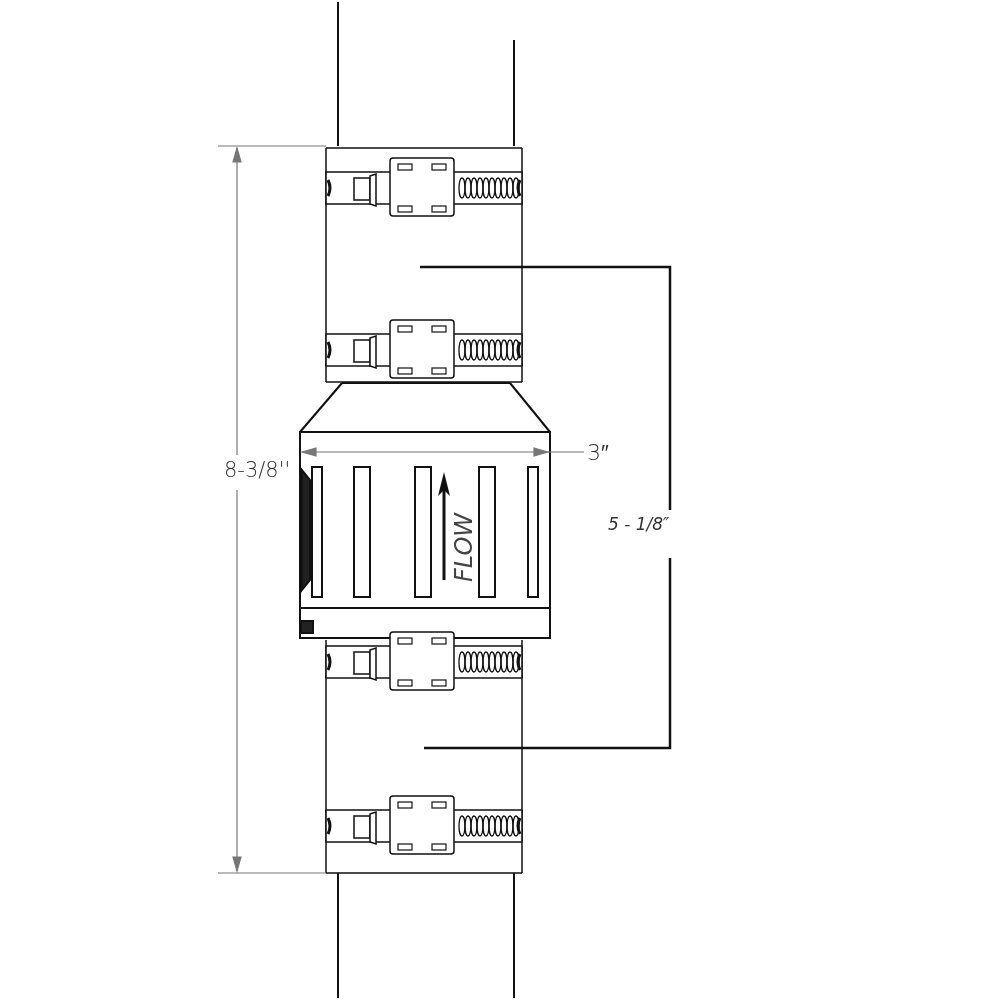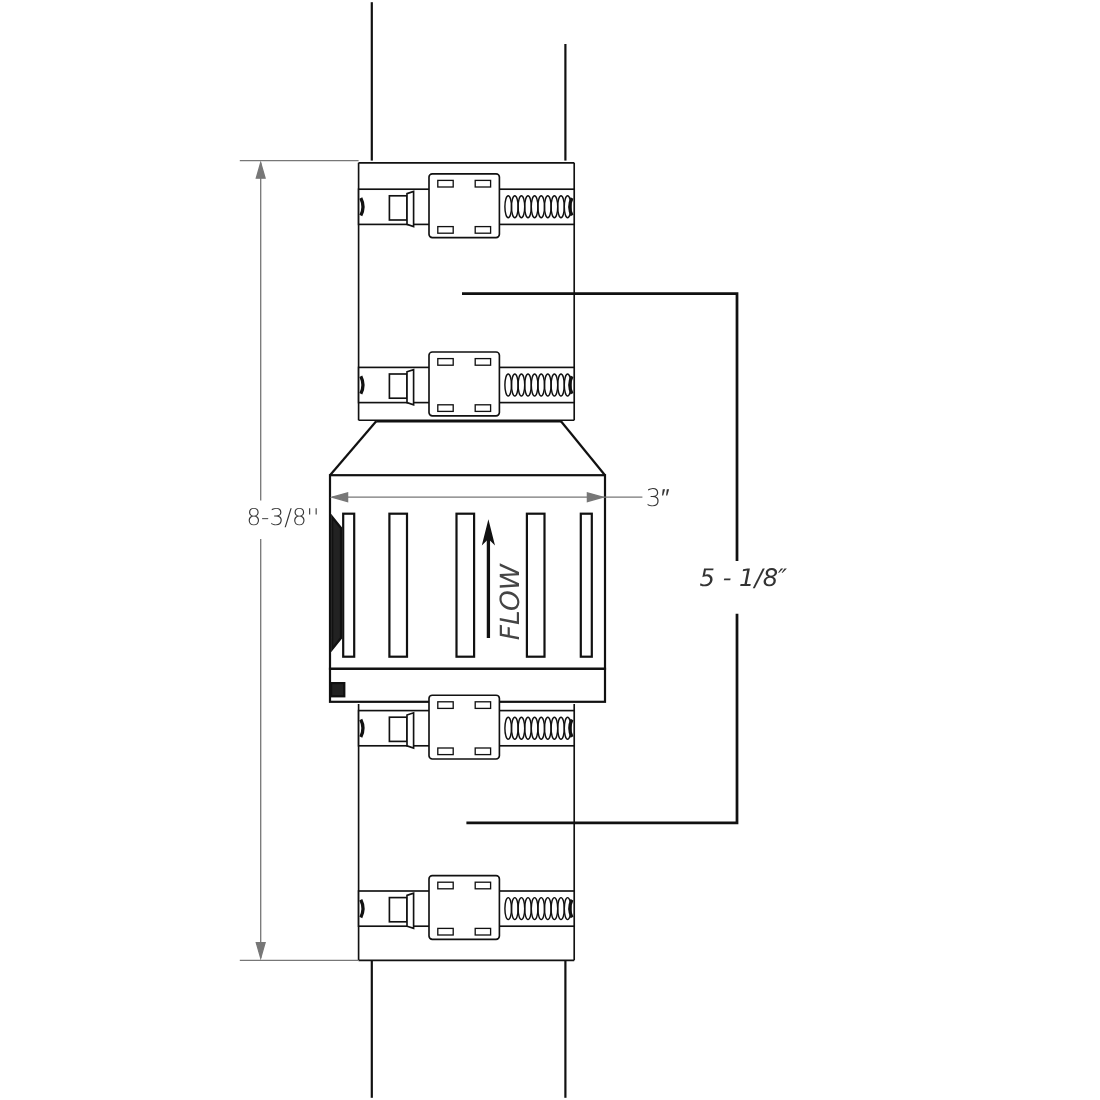--- a/index.html
+++ b/index.html
@@ -109,13 +109,13 @@
   </g>
 
   <g stroke="#111" stroke-width="2.5" fill="none">
     <polyline points="420,267 670,267 670,510"></polyline>
     <polyline points="670,558 670,748 424,748"></polyline>
   </g>
 </svg>
 
 <div class="lbl" style="left:194px; top:458px; font-size:21px; background:#fff; padding:0 2px;margin-left:28px;">8-3/8''</div>
 <div class="lbl" style="left:587px; top:440px; font-size:22px;">3″</div>
-<div class="lbl" style="left:636px; top:514px; font-size:22px; font-style:italic;">5 - 1/8″</div>
+<div class="lbl" style="left:608px; top:514px; font-size:17px; font-style:italic;">5 - 1/8″</div>
 
 </body></html>

